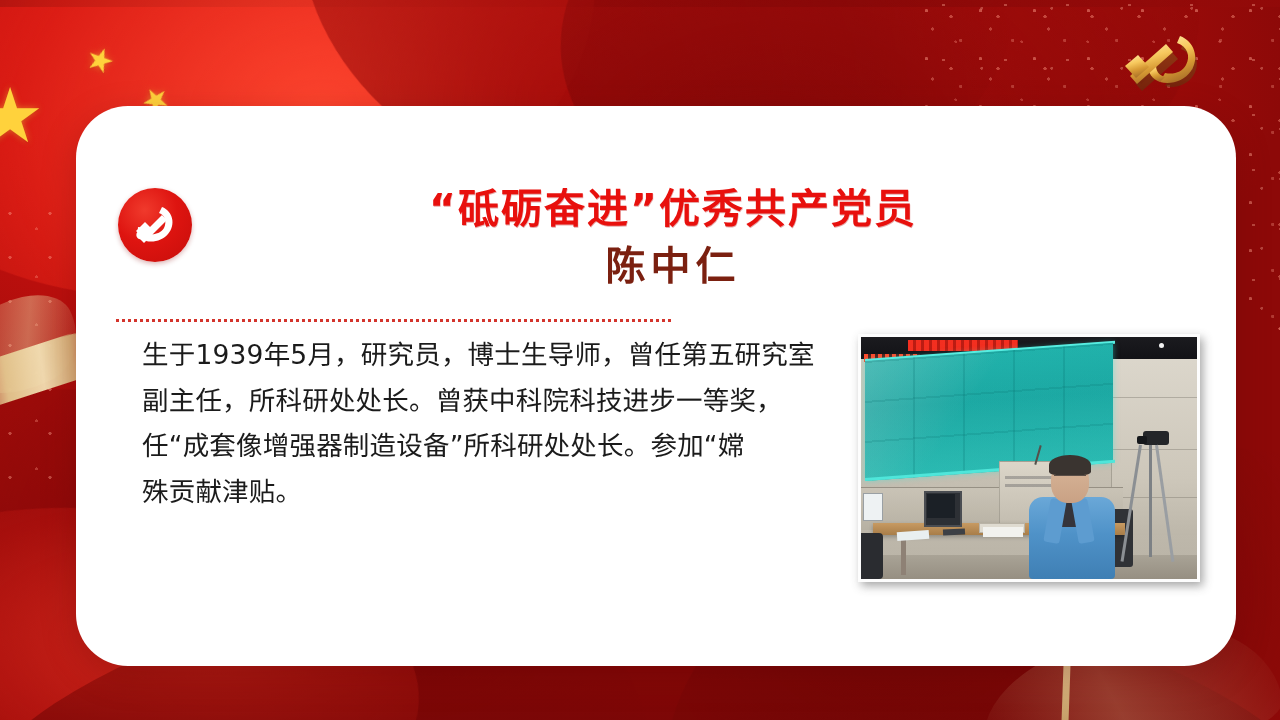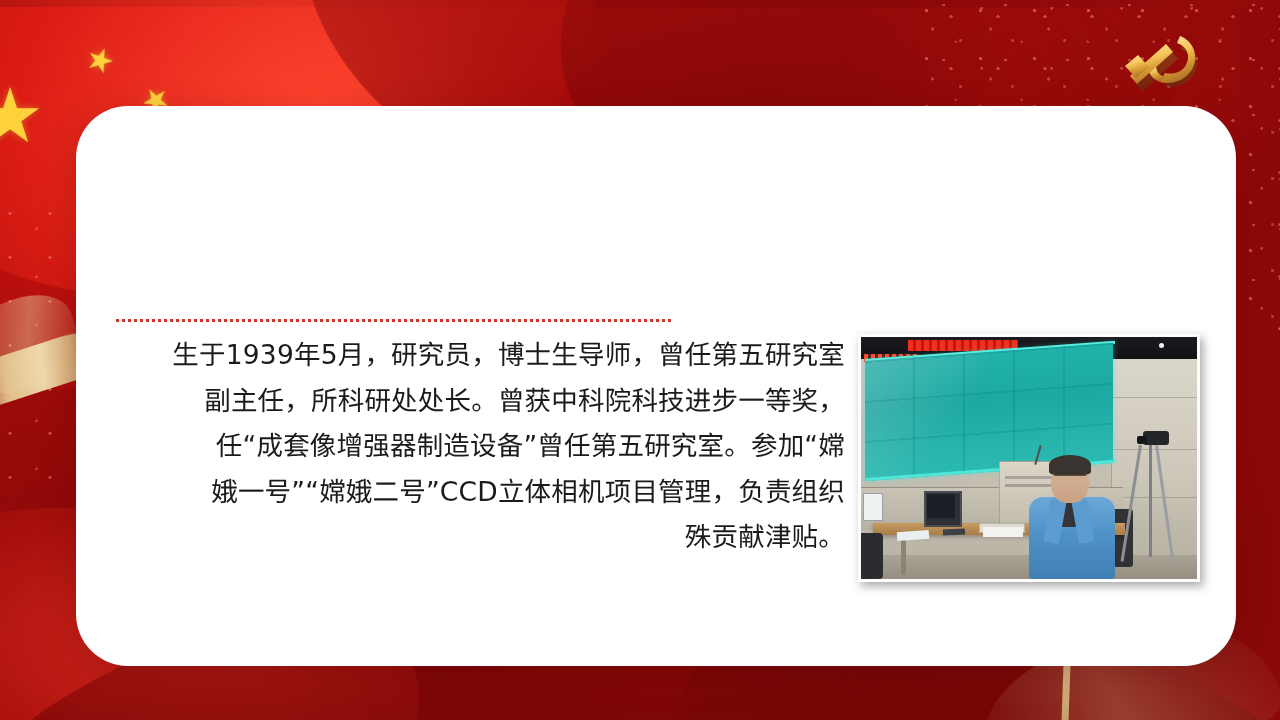--- a/index.html
+++ b/index.html
@@ -205,21 +205,20 @@
     left: 40px; top: 213px;
     width: 556px; height: 3px;
     background-image: repeating-linear-gradient(90deg, #d4342c 0 3px, rgba(255,255,255,0) 3px 6px);
   }
 
   
   .body-text {
     position: absolute;
     left: 66px; top: 226px;
     width: 703px;
-    text-align: right;
   }
   .body-line {
     font-family: "DejaVu Sans", "Liberation Sans", sans-serif;
     font-size: 26.5px;
     color: #1b1b1b;
     line-height: 45.5px;
     height: 45.5px;
     letter-spacing: 0.2px;
     white-space: nowrap;
     overflow: hidden;
@@ -420,28 +419,43 @@
     </svg>
   </div>
 
   <div class="ribbon-left2"></div>
   <div class="ribbon-left"></div>
   <div class="ribbon-bottom-swoosh"></div>
   <div class="ribbon-bottom-v"></div>
 
   <div class="card">
 
+    <div class="title-block">
+      <div class="badge">
+        <svg viewBox="0 0 52 52" xmlns="http://www.w3.org/2000/svg">
+
+          <path d="M33 8 C44 12 47 26 39 35 C34 41 25 44 17 42 L20 35 C26 36 32 34 35 29 C38 23 36 16 30 14 Z" fill="#ffffff"></path>
+          <path d="M17 42 C11 39 8 34 9 28 L16 29 C15 33 17 38 21 39 Z" fill="#ffffff"></path>
+
+          <path d="M10 39 L33 16 L38 21 L15 44 Z" fill="#ffffff"></path>
+
+          <path d="M7 32 L16 23 L24 31 L15 40 Z" fill="#ffffff"></path>
+          <circle cx="11.5" cy="36" r="4.2" fill="#ffffff"></circle>
+        </svg>
+      </div>
+      <div class="title-main">“砥砺奋进”优秀共产党员</div>
+      <div class="title-name">陈中仁</div>
+    </div>
 
     <div class="divider"></div>
 
     <div class="body-text">
       <div class="body-line">生于1939年5月，研究员，博士生导师，曾任第五研究室</div>
       <div class="body-line">副主任，所科研处处长。曾获中科院科技进步一等奖，</div>
-      <div class="body-line">任“成套像增强器制造设备”曾任第五研究室。参加“嫦</div>
-      <div class="body-line">娥一号”“嫦娥二号”CCD立体相机项目管理，负责组织</div>
+      <div class="body-line">任“成套像增强器制造设备”所科研处处长。参加“嫦</div>
       <div class="body-line last">殊贡献津贴。</div>
     </div>
 
     <div class="photo-wrap">
       <div class="photo">
         <div class="ph-wall"></div>
         <div class="ph-wallpanel"></div>
         <div class="ph-panelline" style="top:60px"></div>
         <div class="ph-panelline" style="top:112px"></div>
         <div class="ph-panelline" style="top:160px"></div>

